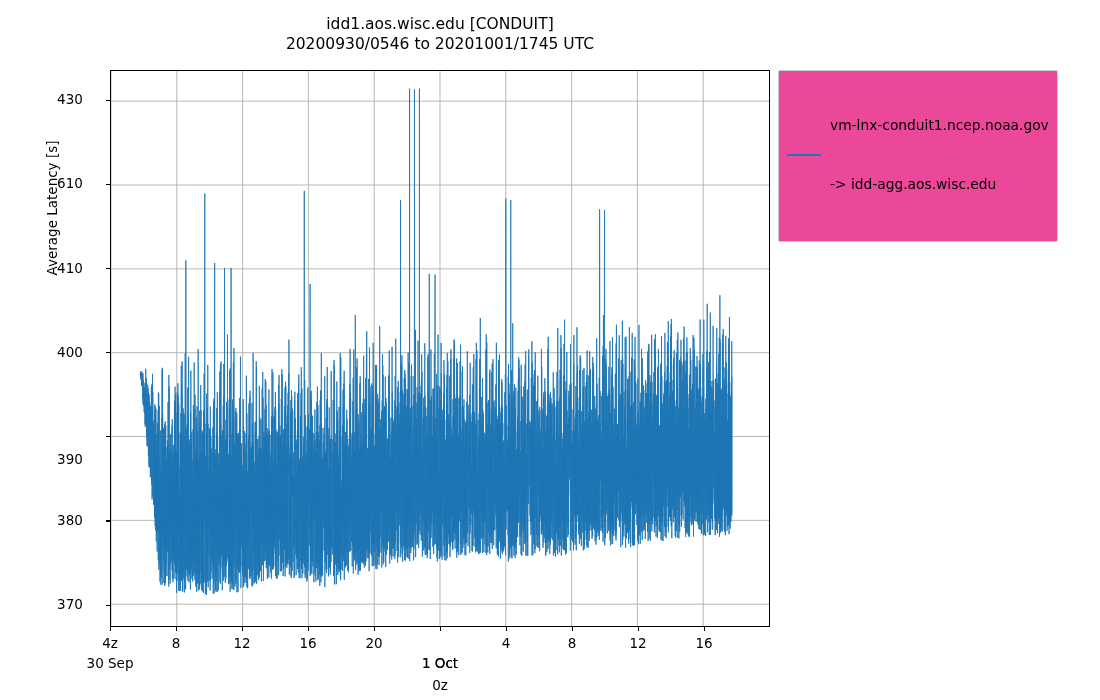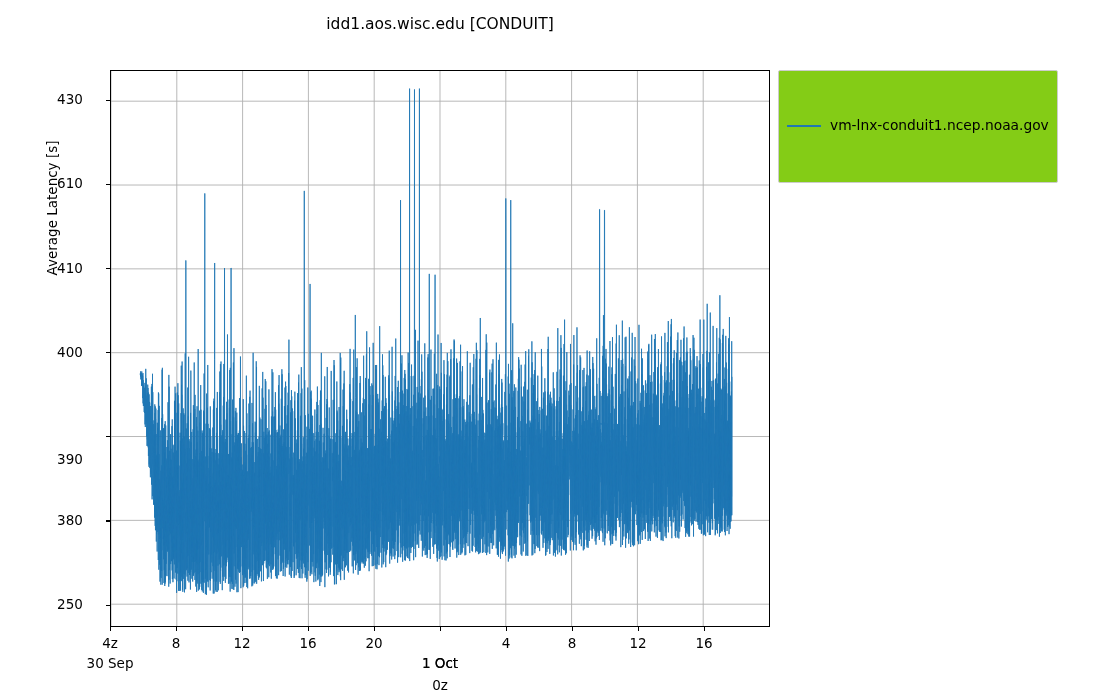--- a/index.html
+++ b/index.html
@@ -117,21 +117,21 @@
     text-align: center;
     white-space: pre;
   }
 
   
   #legend {
     position: absolute;
     left: 778px;
     top: 70px;
     border: 1px solid #cccccc;
-    background: #84cc16;
+    background: #ec4899;
     border-radius: 2px;
     padding: 6px 8px 7px 8px;
     display: flex;
     align-items: center;
     gap: 9px;
     box-sizing: border-box;
   }
   #legend-swatch {
     width: 34px;
     height: 2.3px;
@@ -144,20 +144,21 @@
     white-space: pre;
   }
 </style>
 </head>
 <body>
 
 <div id="figure">
 
   <div class="title-block">
     <div class="title-line">idd1.aos.wisc.edu [CONDUIT]</div>
+    <div class="title-line">20200930/0546 to 20201001/1745 UTC</div>
   </div>
 
   <div id="plot-frame">
     <svg id="data-svg" viewBox="0 0 660 557" preserveAspectRatio="none">
       <g id="grid-layer">
           <line x1="0" y1="535.1238670694862" x2="660" y2="535.1238670694862" stroke="#b0b0b0" stroke-width="0.9"></line>
           <line x1="0" y1="450.98489425981865" x2="660" y2="450.98489425981865" stroke="#b0b0b0" stroke-width="0.9"></line>
           <line x1="0" y1="366.84592145015097" x2="660" y2="366.84592145015097" stroke="#b0b0b0" stroke-width="0.9"></line>
           <line x1="0" y1="282.7069486404834" x2="660" y2="282.7069486404834" stroke="#b0b0b0" stroke-width="0.9"></line>
           <line x1="0" y1="198.56797583081575" x2="660" y2="198.56797583081575" stroke="#b0b0b0" stroke-width="0.9"></line>
@@ -193,21 +194,21 @@
       <div class="tick-x" style="left: 241.5px;"></div>
       <div class="tick-x" style="left: 307.5px;"></div>
       <div class="tick-x" style="left: 373.5px;"></div>
       <div class="tick-x" style="left: 439.5px;"></div>
       <div class="tick-x" style="left: 505.5px;"></div>
       <div class="tick-x" style="left: 571.5px;"></div>
       <div class="tick-x" style="left: 637.5px;"></div>
       <div class="tick-x" style="left: 703.5px;"></div>
     </div>
   <div id="y-tick-labels">
-      <div class="ytick-text" style="left: 40px; top: 596.124px;">250</div>
+      <div class="ytick-text" style="left: 40px; top: 596.124px;">370</div>
       <div class="ytick-text" style="left: 40px; top: 511.985px;">380</div>
       <div class="ytick-text" style="left: 40px; top: 451px;">390</div>
       <div class="ytick-text" style="left: 40px; top: 343.707px;">400</div>
       <div class="ytick-text" style="left: 40px; top: 259.568px;">410</div>
       <div class="ytick-text" style="left: 40px; top: 175.429px;">610</div>
       <div class="ytick-text" style="left: 40px; top: 91.29px;">430</div>
     </div>
   <div id="x-tick-labels">
       <div class="xtick-text" style="left: 110px; top: 635px;">4z</div>
       <div class="xtick-text" style="left: 176px; top: 635px;">8</div>
@@ -225,16 +226,17 @@
       <div class="xtick-sub" style="left: 440px; top: 655px;">1 Oct</div>
     </div>
 
   <div id="ylabel-axis">Average Latency [s]</div>
   <div id="xlabel-axis">1 Oct</div>
 
   <div id="legend">
     <div id="legend-swatch" style="background: rgb(31, 119, 180);"></div>
     <div id="legend-text">
       <div>vm-lnx-conduit1.ncep.noaa.gov</div>
+      <div>-&gt; idd-agg.aos.wisc.edu</div>
     </div>
   </div>
 
 </div>
 
 </body></html>

